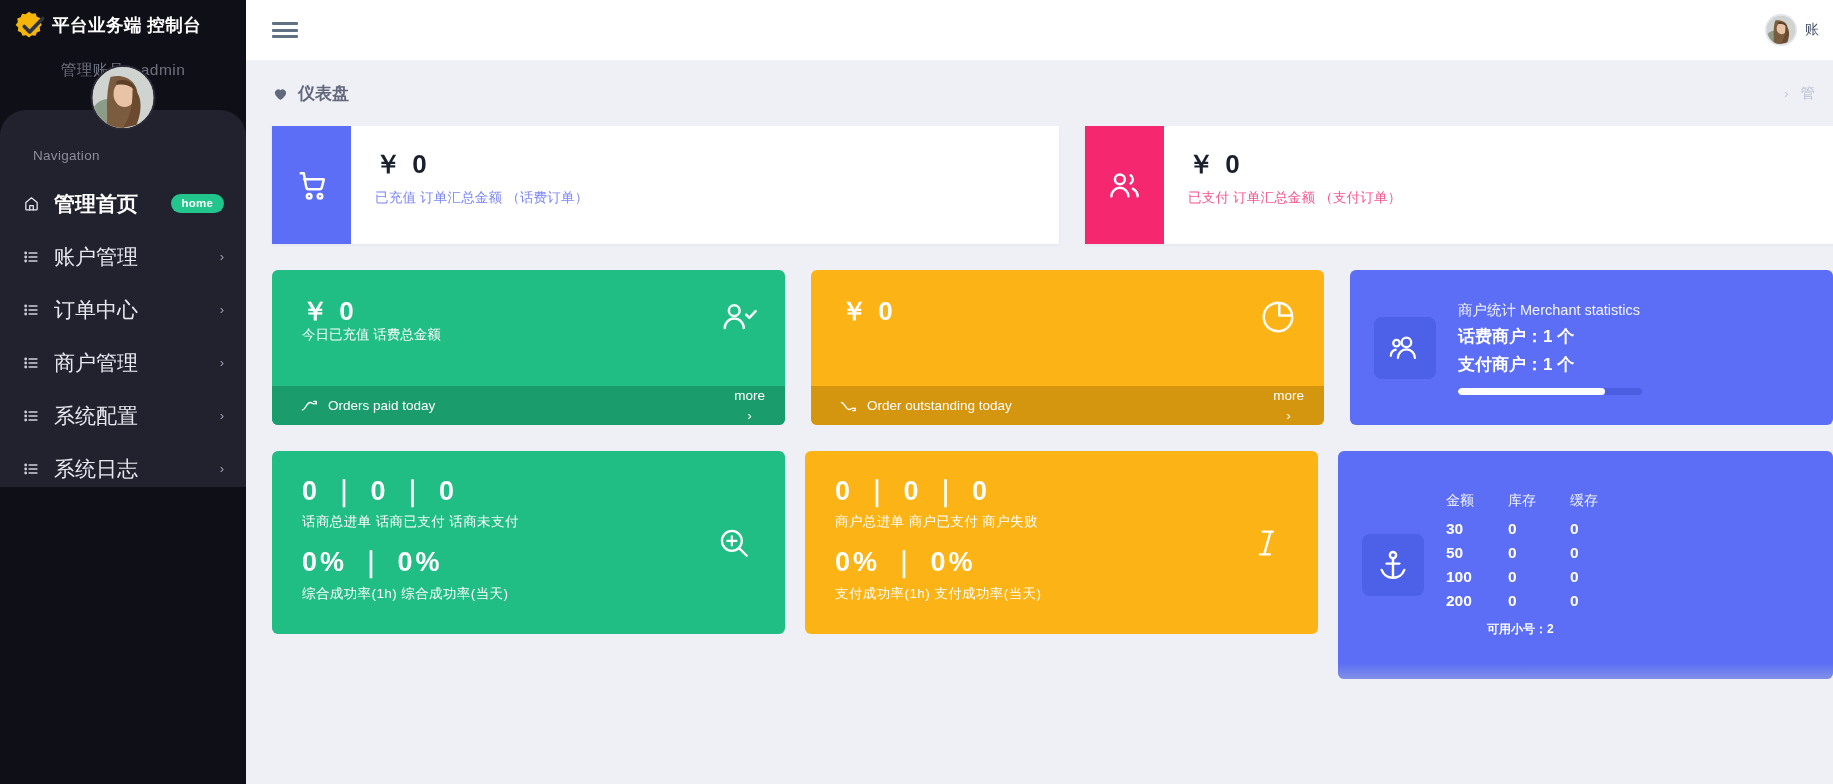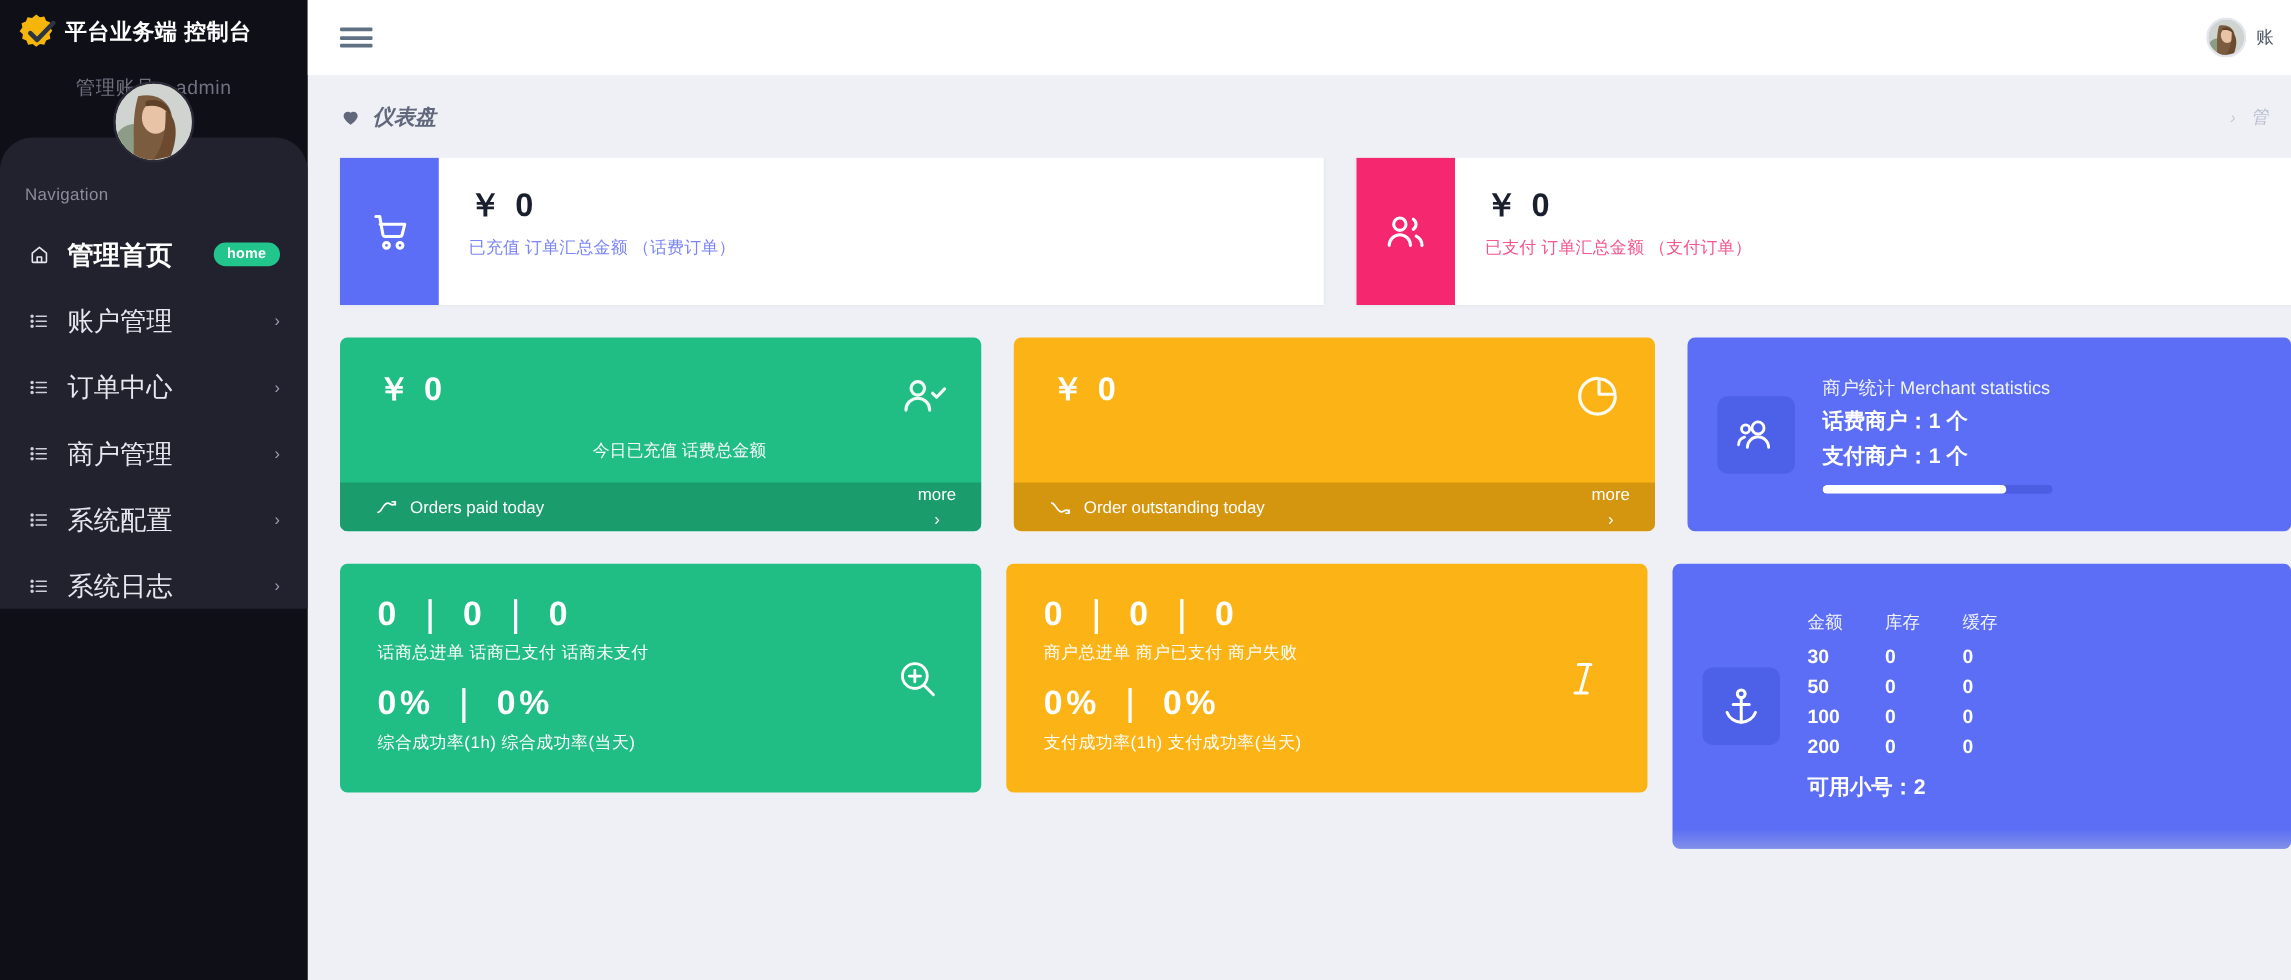--- a/index.html
+++ b/index.html
@@ -43,21 +43,21 @@
     background: #c9b8ab;
   }
   .nav-panel {
     position: absolute; top: 110px; left: 0; width: 246px;
     height: 377px;
     background: #22212e;
     border-top-left-radius: 26px; border-top-right-radius: 26px;
     padding-top: 38px;
   }
   .nav-heading {
-    font-size: 13.5px; color: #8b8d9b; padding-left: 20px;
+    font-size: 13.5px; color: #8b8d9b; padding-left: 33px;
     margin-bottom: 14px; letter-spacing: .3px;
   }
   .nav-item {
     display: flex; align-items: center;
     height: 53px; padding: 0 22px 0 23px;
     cursor: pointer; position: relative;
   }
   .nav-ico {
     width: 22px; flex: 0 0 22px; display: flex;
     align-items: center; justify-content: flex-start;
@@ -101,21 +101,20 @@
     overflow: hidden; border: 2px solid #e2e5ee; background: #c9b8ab;
     flex: 0 0 32px;
   }
   .topbar-user { font-size: 14px; color: #4a5568; white-space: nowrap; }
 
   .crumbbar {
     height: 66px; flex: 0 0 66px;
     display: flex; align-items: center;
     padding: 0 18px 0 26px;
     position: relative;
-    font-style: italic;
   }
   .crumb-title {
     display: flex; align-items: center; gap: 9px;
     font-size: 17px; font-weight: bold; color: #62687c;
   }
   .crumb-right {
     margin-left: auto; display: flex; align-items: center; gap: 12px;
     color: #b9bfd0; font-size: 14.5px; white-space: nowrap;
     overflow: hidden;
   }
@@ -159,21 +158,21 @@
     border-radius: 6px; overflow: hidden;
     display: flex; flex-direction: column;
     position: relative; color: #fff;
   }
   .tile-green { background: #20bd84; }
   .tile-amber { background: #fcb315; }
   .tile-upper { flex: 1 1 auto; padding: 27px 0 0 30px; position: relative; }
   .tile-amount {
     font-size: 26px; font-weight: bold; letter-spacing: 2px; line-height: 1.1;
   }
-  .tile-sub { font-size: 13.5px; margin-top: 26px; opacity: .96; text-align: center; }
+  .tile-sub { font-size: 13.5px; margin-top: 0; opacity: .96; }
   .tile-bigicon {
     position: absolute; right: 27px; top: 28px;
     opacity: .95;
   }
   .tile-footer {
     height: 39px; flex: 0 0 39px;
     display: flex; align-items: center;
     padding: 0 20px 0 29px;
     font-size: 13.5px;
   }
@@ -228,21 +227,21 @@
   .stock-table { font-size: 15px; }
   .stock-table table { border-collapse: collapse; }
   .stock-table th {
     font-weight: normal; font-size: 14px; opacity: .92;
     text-align: left; padding: 0 34px 7px 0; white-space: nowrap;
   }
   .stock-table td {
     font-weight: bold; font-size: 15.5px;
     padding: 3px 34px 3px 0; white-space: nowrap;
   }
-  .stock-foot { font-size: 17px; font-weight: bold; margin-top: 8px; white-space: nowrap; }
+  .stock-foot { font-size: 12px; font-weight: bold; margin-top: 8px; white-space: nowrap; margin-left: 41px; }
   .anchor-fade {
     position: absolute; left: 0; right: 0; bottom: 0; height: 16px;
     background: linear-gradient(180deg, rgba(91,110,245,0) 0%, rgba(160,172,220,.55) 100%);
   }
   svg { display: block; }
 </style>
 </head>
 <body>
 
 <div id="app">

